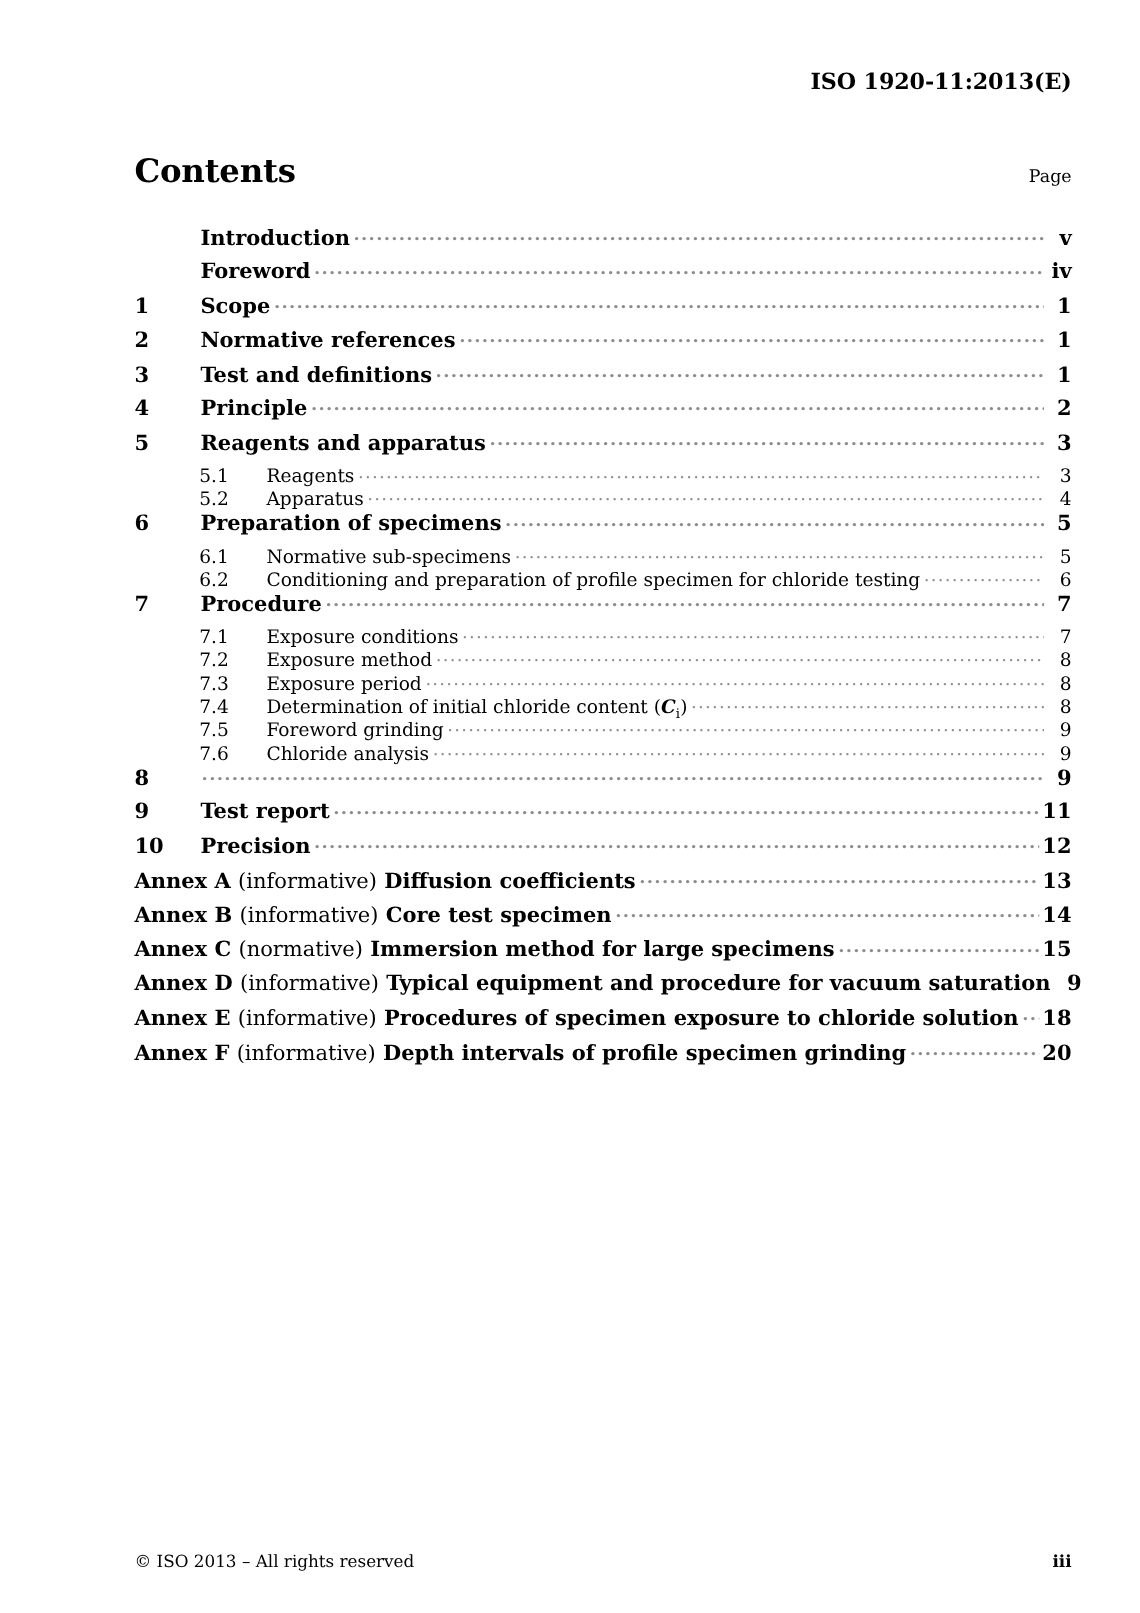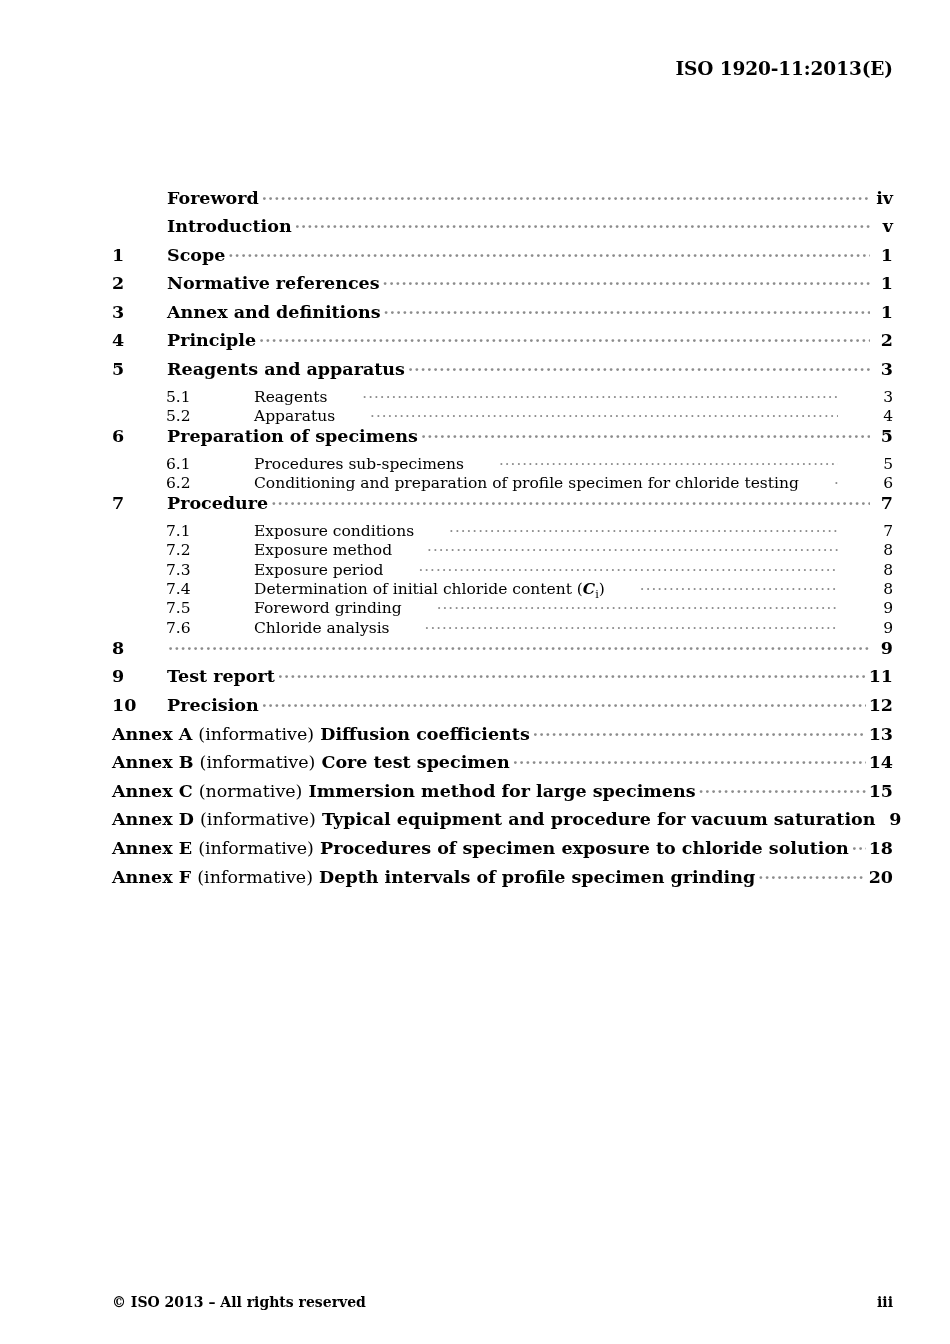--- a/index.html
+++ b/index.html
@@ -72,21 +72,20 @@
   .lvl1 {
     height: 28.6px;
     font-size: 17.5px;
     font-weight: bold;
   }
   
   .lvl2 {
     height: 19.3px;
     font-size: 15.5px;
     font-weight: normal;
-    gap: 32px;
   }
 
   .num {
     flex: 0 0 auto;
   }
   .lvl1 .num {
     width: 55px;
   }
   .lvl2 .num {
     width: 56px;
@@ -149,59 +148,63 @@
   .doc-footer {
     position: absolute;
     bottom: 34px;
     left: 112px;
     width: 781px;
     display: flex;
     align-items: baseline;
     justify-content: space-between;
     font-size: 14px;
   }
-  .footer-copyright { font-weight: bold; text-align: right; }
+  .footer-copyright { font-weight: normal; text-align: right; }
   .footer-pageno { font-weight: bold; }
 </style>
 </head>
 <body>
 
 <div class="page">
 
   <div class="doc-header">ISO 1920-11:2013(E)</div>
 
+  <div class="title-row">
+    <div class="contents-title">Contents</div>
+    <div class="page-label">Page</div>
+  </div>
 
   <div class="toc" id="toc">
+      <div class="toc-row lvl1">
+        <span class="num"></span>
+        <span class="label">Introduction</span>
+        <span class="leader"></span>
+        <span class="pageno">v</span>
+      </div>
       <div class="toc-row lvl1">
         <span class="num"></span>
         <span class="label">Foreword</span>
         <span class="leader"></span>
         <span class="pageno">iv</span>
       </div>
       <div class="toc-row lvl1">
-        <span class="num"></span>
-        <span class="label">Introduction</span>
-        <span class="leader"></span>
-        <span class="pageno">v</span>
-      </div>
-      <div class="toc-row lvl1">
         <span class="num">1</span>
         <span class="label">Scope</span>
         <span class="leader"></span>
         <span class="pageno">1</span>
       </div>
       <div class="toc-row lvl1">
         <span class="num">2</span>
         <span class="label">Normative references</span>
         <span class="leader"></span>
         <span class="pageno">1</span>
       </div>
       <div class="toc-row lvl1">
         <span class="num">3</span>
-        <span class="label">Annex and definitions</span>
+        <span class="label">Test and definitions</span>
         <span class="leader"></span>
         <span class="pageno">1</span>
       </div>
       <div class="toc-row lvl1">
         <span class="num">4</span>
         <span class="label">Principle</span>
         <span class="leader"></span>
         <span class="pageno">2</span>
       </div>
       <div class="toc-row lvl1">
@@ -223,21 +226,21 @@
         <span class="pageno">4</span>
       </div>
       <div class="toc-row lvl1">
         <span class="num">6</span>
         <span class="label">Preparation of specimens</span>
         <span class="leader"></span>
         <span class="pageno">5</span>
       </div>
       <div class="toc-row lvl2">
         <span class="num">6.1</span>
-        <span class="label">Procedures sub-specimens</span>
+        <span class="label">Normative sub-specimens</span>
         <span class="leader"></span>
         <span class="pageno">5</span>
       </div>
       <div class="toc-row lvl2">
         <span class="num">6.2</span>
         <span class="label">Conditioning and preparation of profile specimen for chloride testing</span>
         <span class="leader"></span>
         <span class="pageno">6</span>
       </div>
       <div class="toc-row lvl1">

